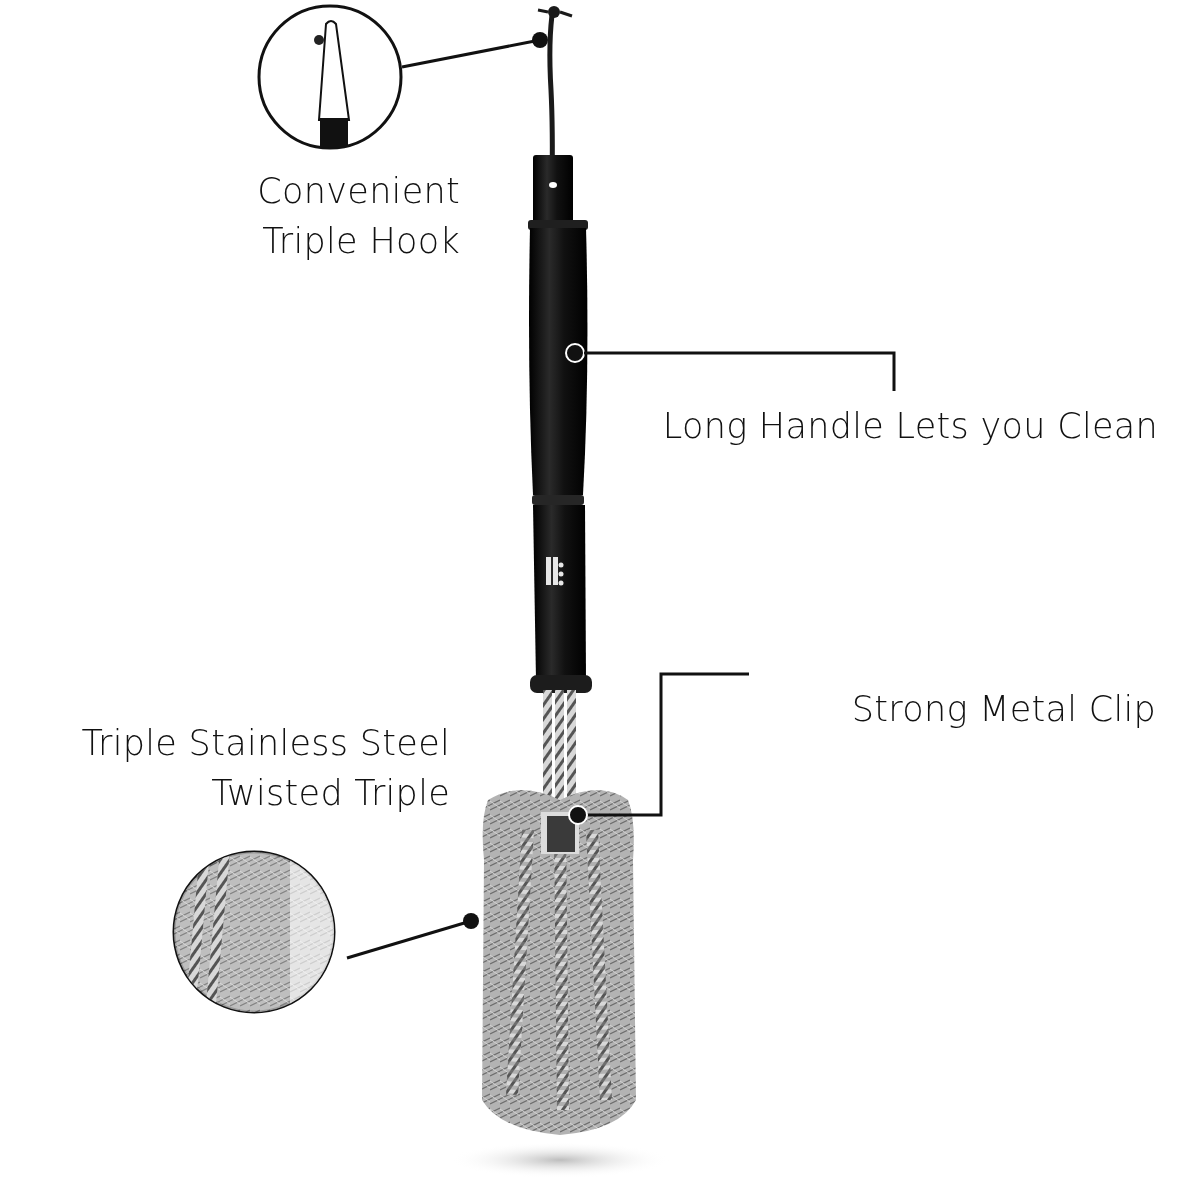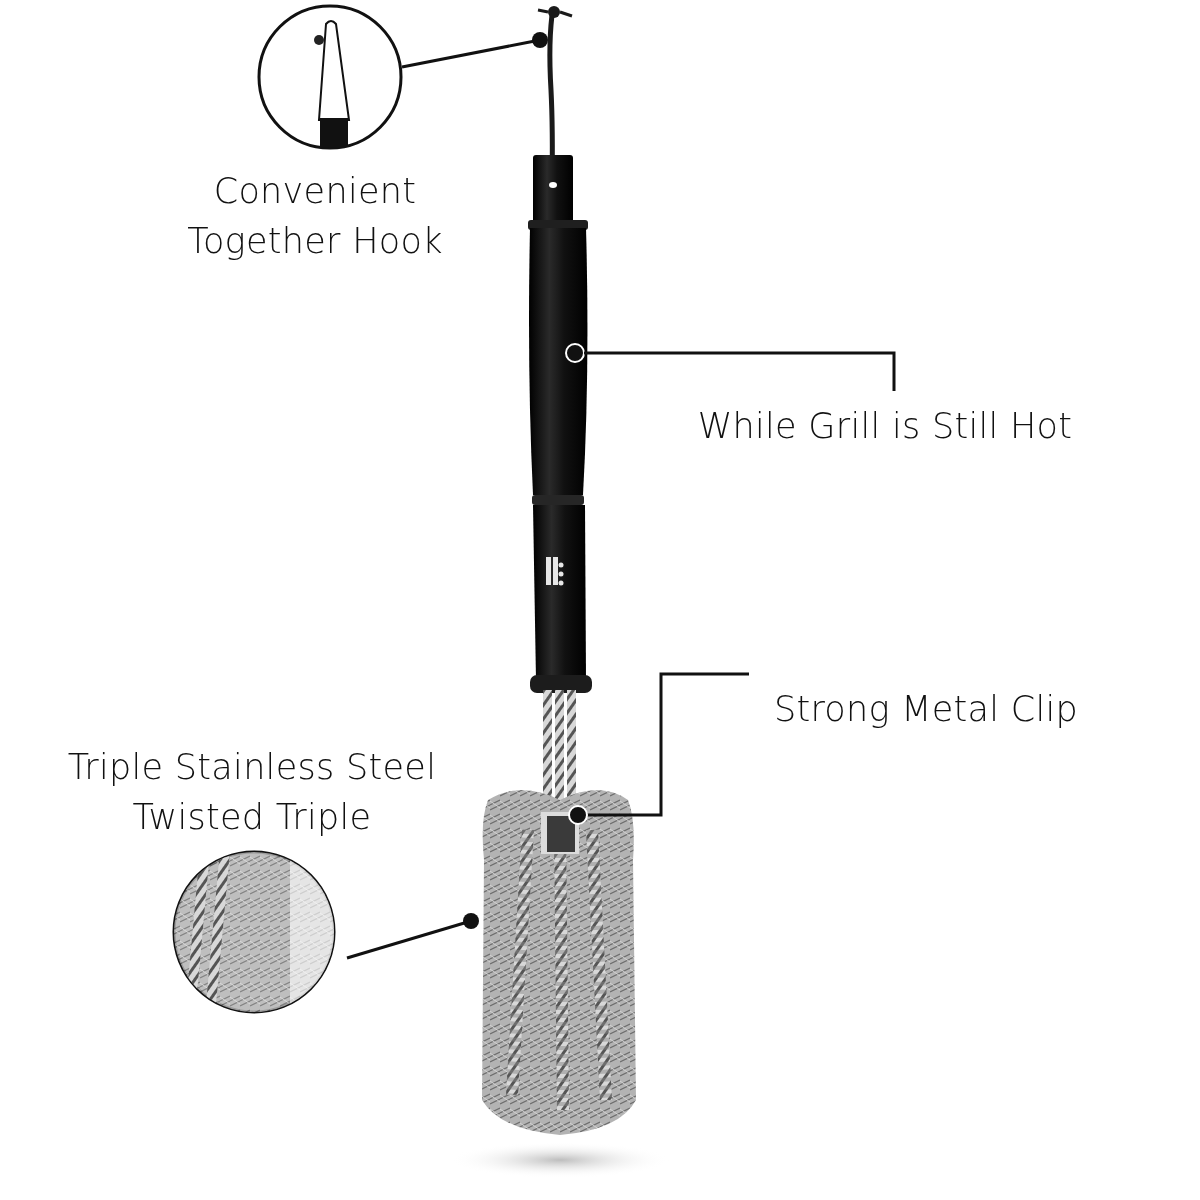--- a/index.html
+++ b/index.html
@@ -1,17 +1,17 @@
 <!DOCTYPE html>
 <html><head>
 <meta charset="utf-8">
 <style>
   html, body { margin: 0; padding: 0; background: #ffffff; }
   body { width: 1200px; height: 1200px; position: relative; overflow: hidden; font-family: "DejaVu Sans", sans-serif; }
-  .label { position: absolute; text-align: center; color: #111111; font-weight: 200; font-size: 35px; line-height: 50px; letter-spacing: 0.3px; white-space: nowrap; font-family: "DejaVu Sans", sans-serif; }
+  .label { position: absolute; text-align: right; color: #111111; font-weight: 200; font-size: 35px; line-height: 50px; letter-spacing: 0.3px; white-space: nowrap; font-family: "DejaVu Sans", sans-serif; }
   .label span { display: block; }
   svg.art { position: absolute; left: 0; top: 0; }
 </style>
 </head>
 <body>
 
 <svg class="art" width="1200" height="1200" viewBox="0 0 1200 1200">
   <defs>
     <linearGradient id="handleGrad" x1="0" x2="1" y1="0" y2="0">
       <stop offset="0" stop-color="#000"></stop>
@@ -120,27 +120,27 @@
       <rect x="174" y="852" width="160" height="160" fill="url(#bristle)" opacity="0.85"></rect>
       <path d="M205 850 L 190 1015" stroke="url(#twist)" stroke-width="10"></path>
       <path d="M225 850 L 210 1015" stroke="url(#twist)" stroke-width="10"></path>
       <rect x="290" y="852" width="50" height="160" fill="#fff" opacity="0.6"></rect>
     </g>
   </g>
 </svg>
 
 <div class="label" style="left:170px; top:166px; width:290px;">
   <span>Convenient</span>
-  <span>Together Hook</span>
+  <span>Triple Hook</span>
 </div>
 
 <div class="label" style="left:612px; top:401px; width:546px;">
-  <span>While Grill is Still Hot</span>
+  <span>Long Handle Lets you Clean</span>
 </div>
 
 <div class="label" style="left:696px; top:647px; width:460px;margin-top:37px;">
   <span>Strong Metal Clip</span>
 </div>
 
-<div class="label" style="left:47px; top:718px; width:410px;margin-top:24px;">
+<div class="label" style="left:40px; top:718px; width:410px;">
   <span>Triple Stainless Steel</span>
   <span>Twisted Triple</span>
 </div>
 
 </body></html>

